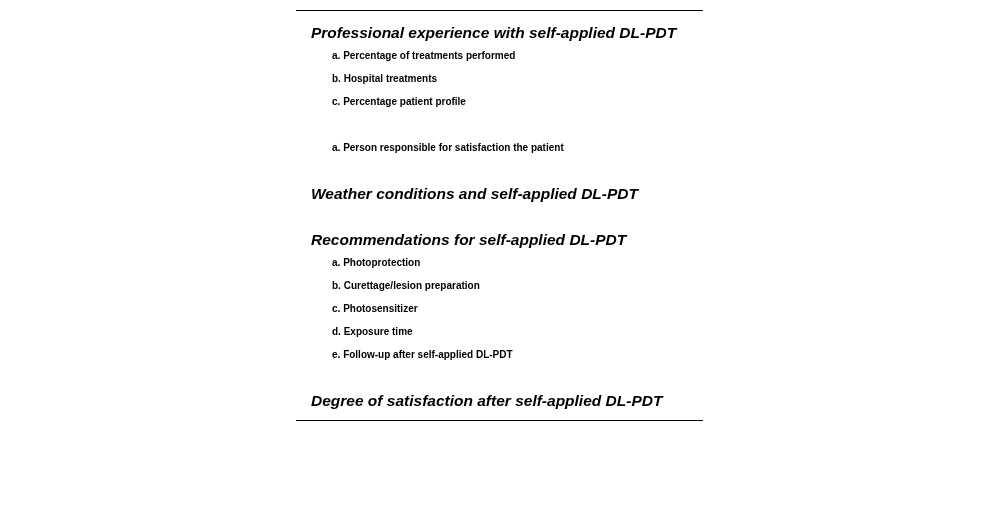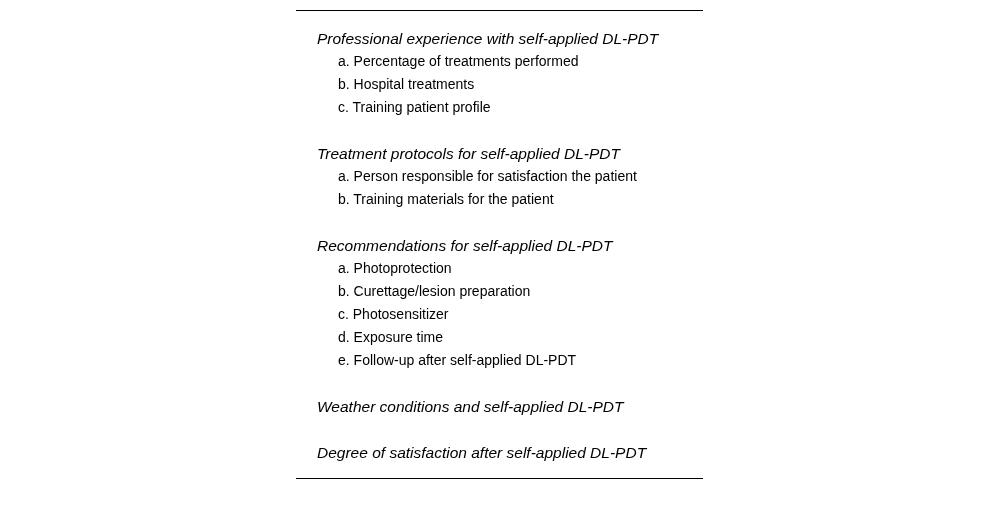--- a/index.html
+++ b/index.html
@@ -31,21 +31,22 @@
     border-top: 1.6px solid #000000;
     border-bottom: 1.6px solid #000000;
     box-sizing: border-box;
   }
 
   .outline-body {
     padding: 8px 0 6px 3px;
   }
 
   .section {
-    margin: 8px;
+    margin: 2px;
+    font-weight: bold;
   }
   .section + .section {
     margin-top: 23px;
   }
   .section.tight + .section.tight {
     margin-top: 0;
   }
 
   .section-heading {
     font-style: italic;
@@ -56,21 +57,21 @@
   }
 
   .sub-list {
     list-style: none;
     margin: 0;
     padding: 0;
   }
 
   .sub-item {
     font-style: normal;
-    font-size: 14px;
+    font-size: 10px;
     line-height: 23px;
     white-space: nowrap;
     padding-left: 31px;
   }
 
   .sub-marker {
     display: inline;
   }
   .sub-text {
     display: inline;
@@ -81,42 +82,40 @@
 
 <div class="page">
 
   <div class="outline-table">
     <div class="outline-body">
         <div class="section">
           <div class="section-heading">Professional experience with self-applied DL-PDT</div>
           <ul class="sub-list">
             <li class="sub-item"><span class="sub-marker">a.</span> <span class="sub-text">Percentage of treatments performed</span></li>
             <li class="sub-item"><span class="sub-marker">b.</span> <span class="sub-text">Hospital treatments</span></li>
-            <li class="sub-item"><span class="sub-marker">c.</span> <span class="sub-text">Training patient profile</span></li>
+            <li class="sub-item"><span class="sub-marker">c.</span> <span class="sub-text">Percentage patient profile</span></li>
           </ul>
         </div>
         <div class="section">
-          <div class="section-heading">Treatment protocols for self-applied DL-PDT</div>
           <ul class="sub-list">
             <li class="sub-item"><span class="sub-marker">a.</span> <span class="sub-text">Person responsible for satisfaction the patient</span></li>
-            <li class="sub-item"><span class="sub-marker">b.</span> <span class="sub-text">Training materials for the patient</span></li>
           </ul>
+        </div>
+        <div class="section">
+          <div class="section-heading">Weather conditions and self-applied DL-PDT</div>
         </div>
         <div class="section">
           <div class="section-heading">Recommendations for self-applied DL-PDT</div>
           <ul class="sub-list">
             <li class="sub-item"><span class="sub-marker">a.</span> <span class="sub-text">Photoprotection</span></li>
             <li class="sub-item"><span class="sub-marker">b.</span> <span class="sub-text">Curettage/lesion preparation</span></li>
             <li class="sub-item"><span class="sub-marker">c.</span> <span class="sub-text">Photosensitizer</span></li>
             <li class="sub-item"><span class="sub-marker">d.</span> <span class="sub-text">Exposure time</span></li>
             <li class="sub-item"><span class="sub-marker">e.</span> <span class="sub-text">Follow-up after self-applied DL-PDT</span></li>
           </ul>
         </div>
-        <div class="section">
-          <div class="section-heading">Weather conditions and self-applied DL-PDT</div>
-        </div>
         <div class="section tight">
           <div class="section-heading">Degree of satisfaction after self-applied DL-PDT</div>
         </div>
       </div>
   </div>
 
 </div>
 
 </body></html>

